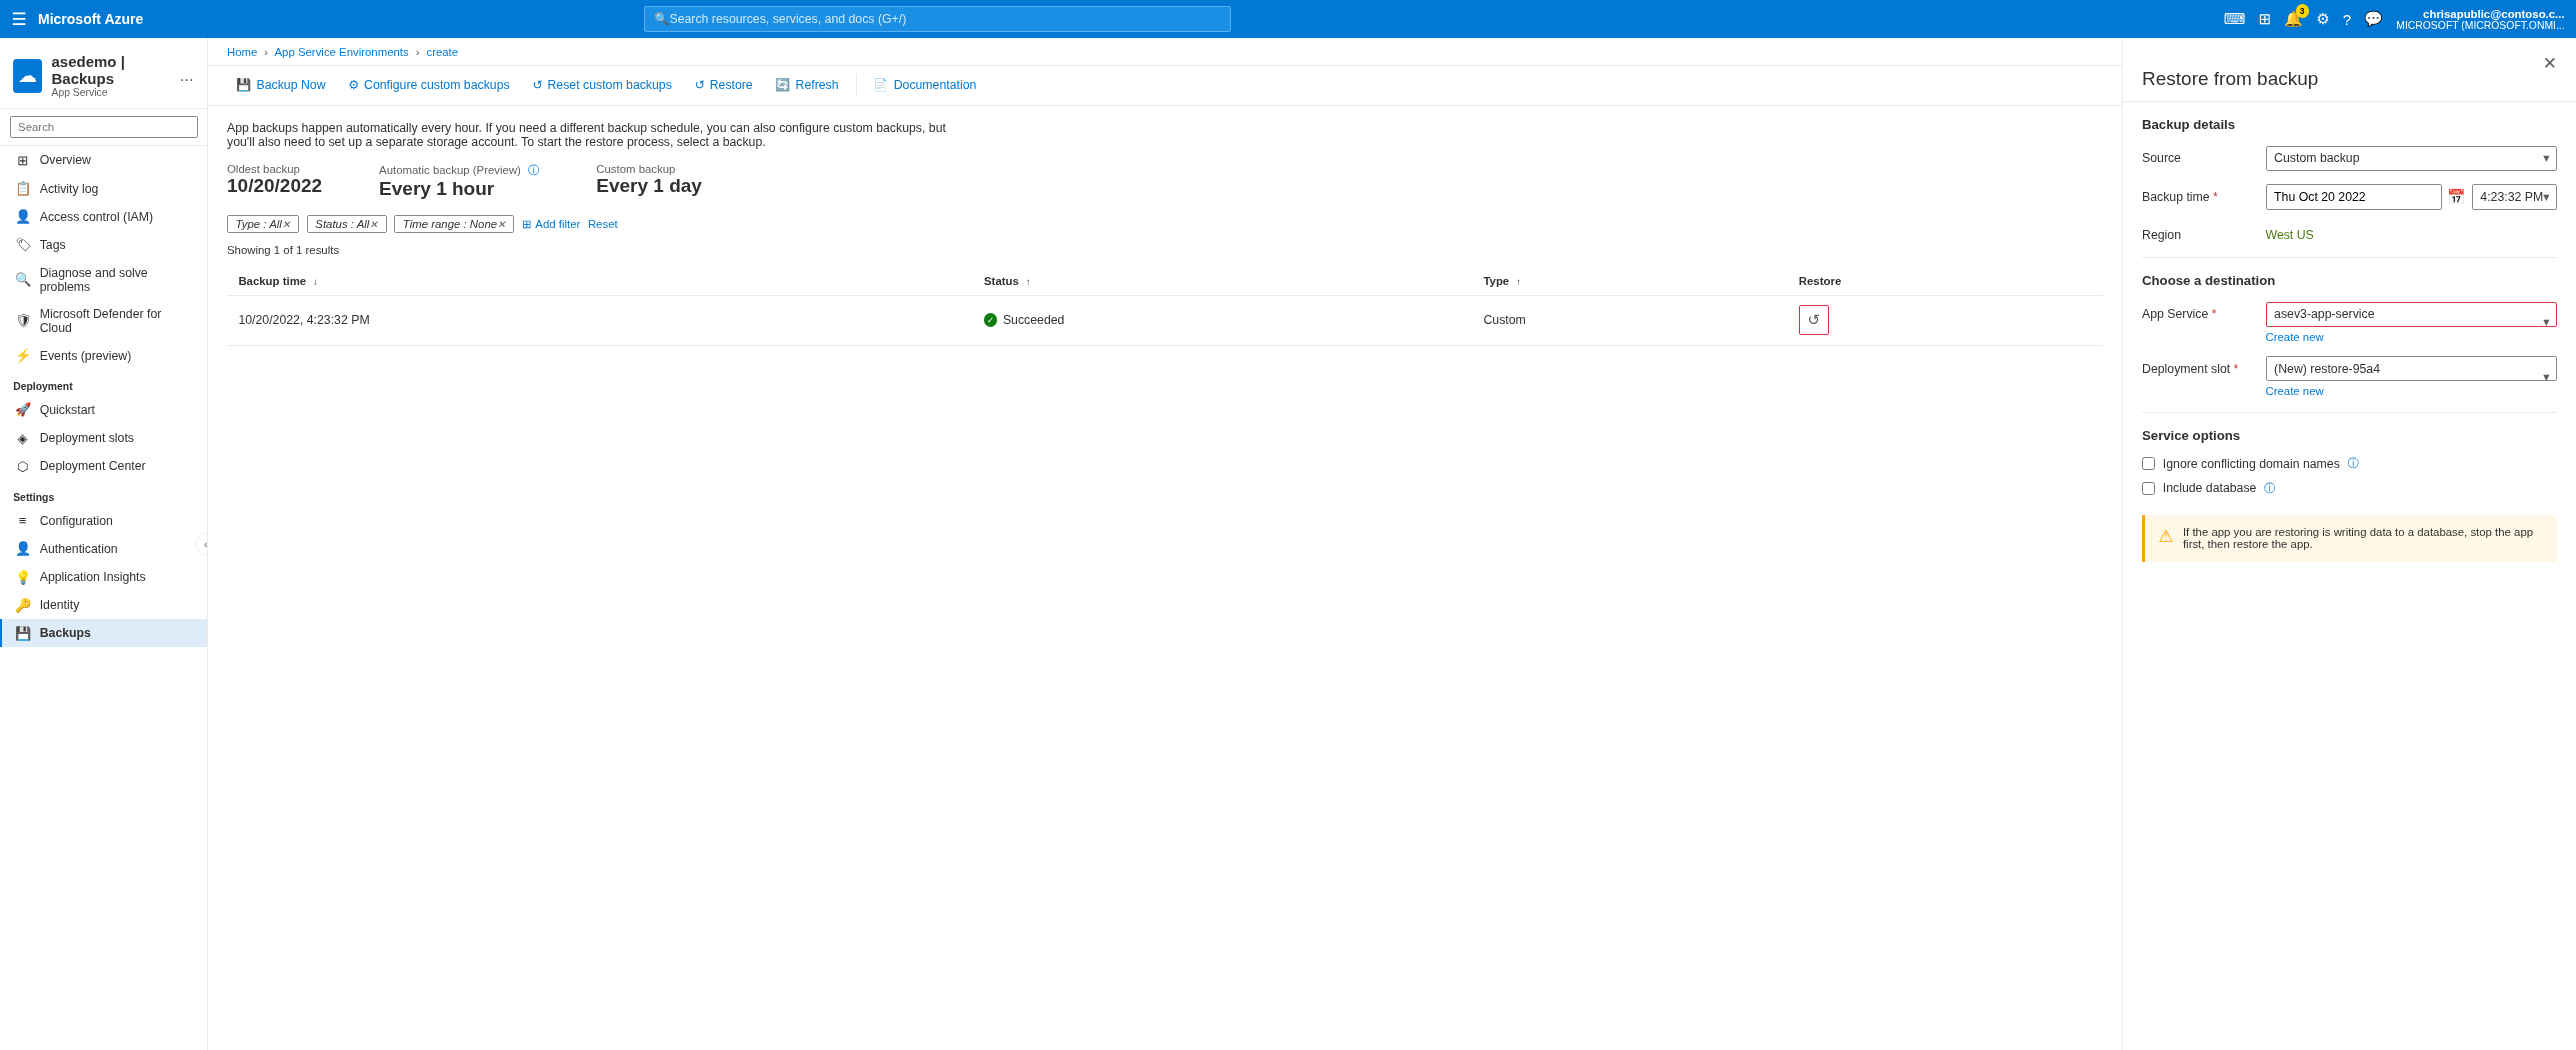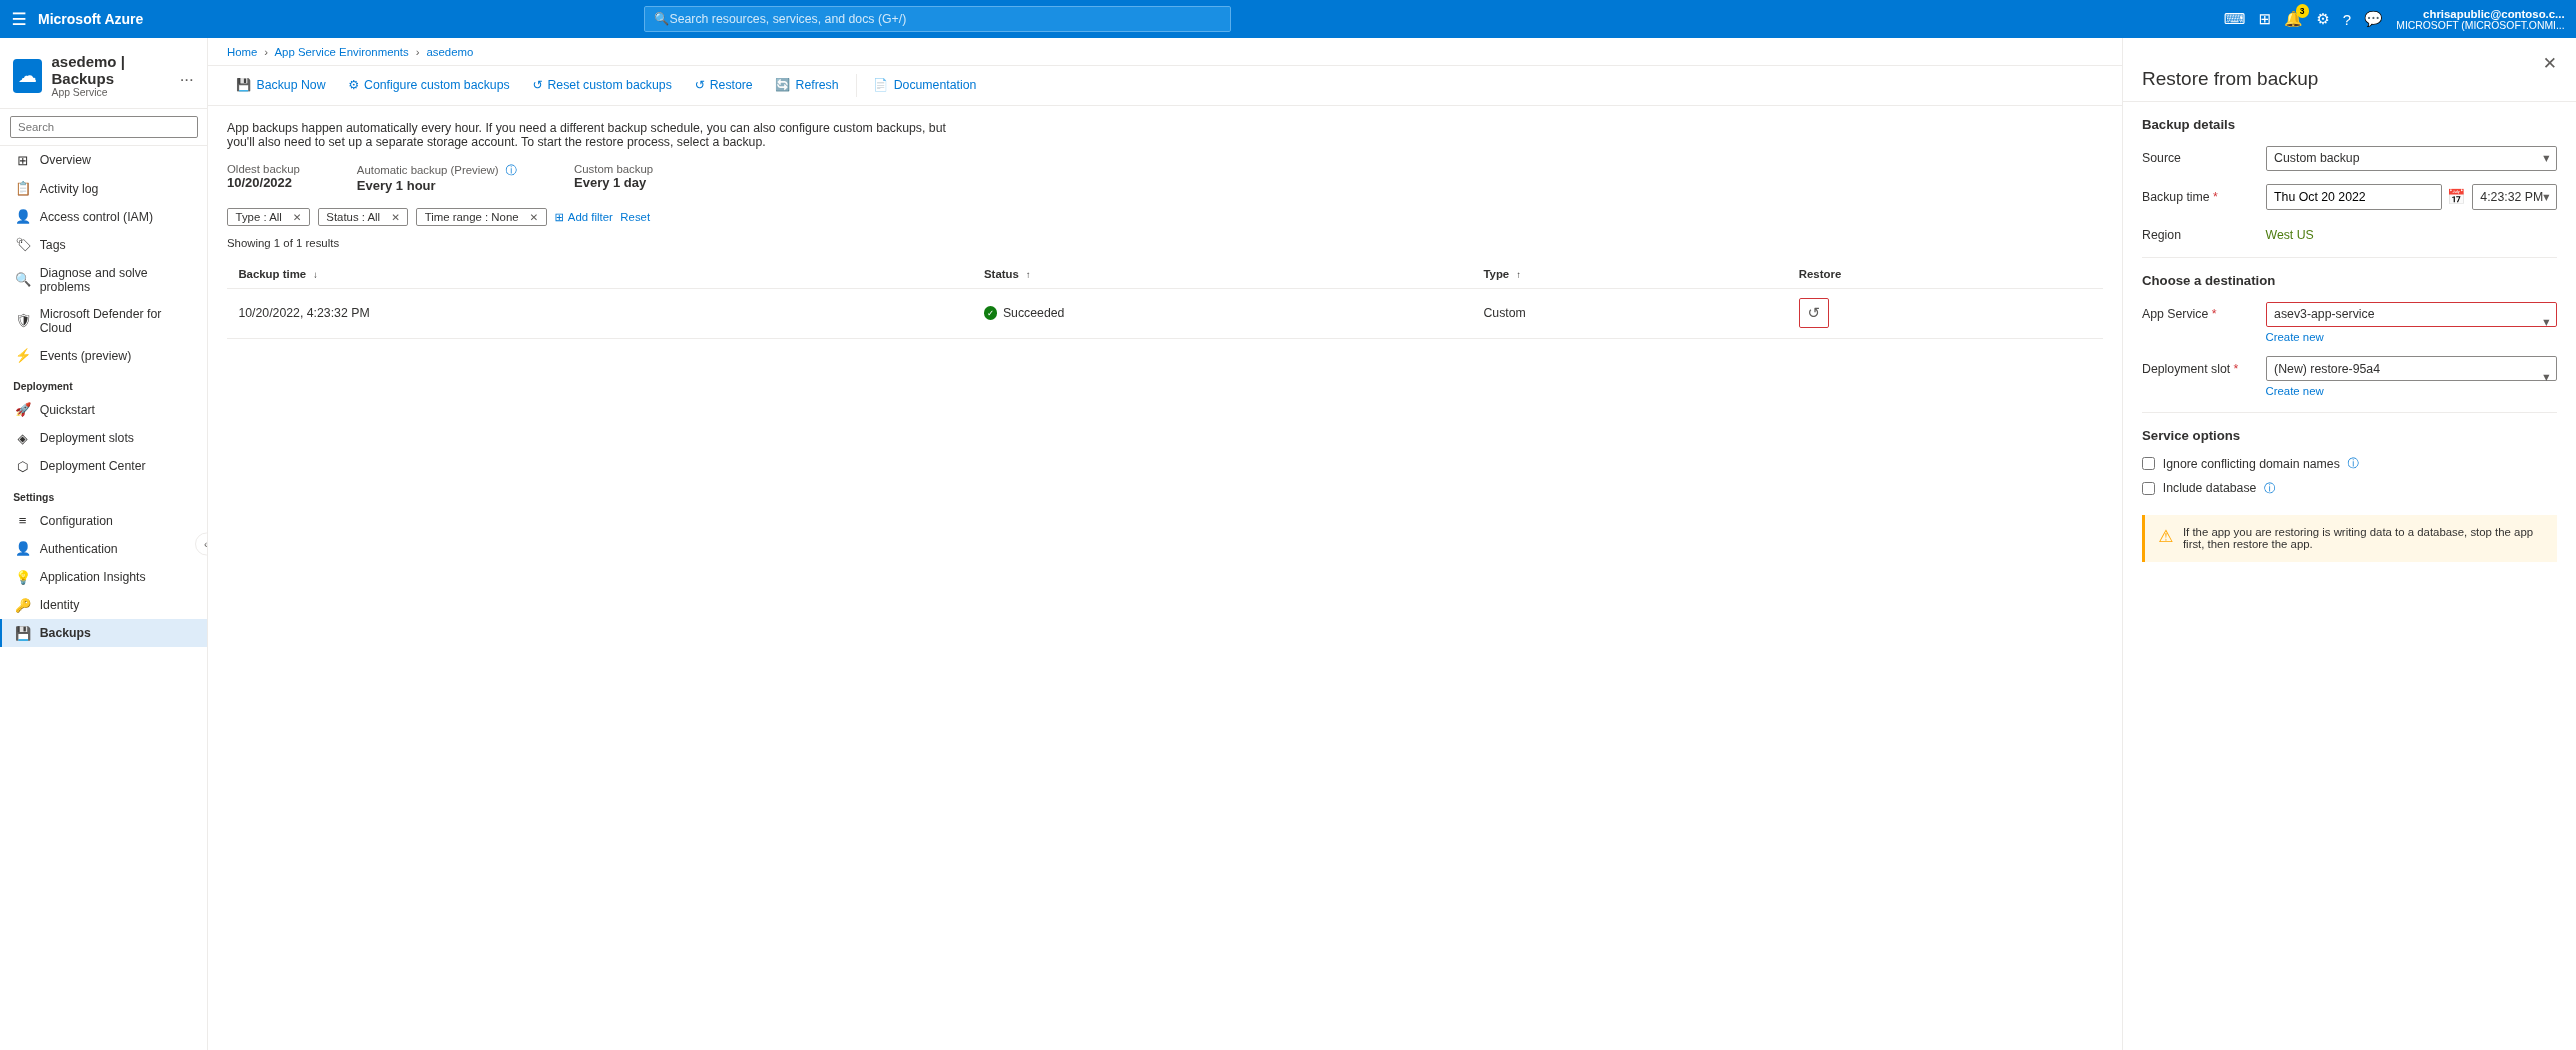--- a/index.html
+++ b/index.html
@@ -195,40 +195,41 @@
       color: #323130;
       margin-bottom: 14px;
       max-width: 719px;
     }
     .backup-summary {
       display: flex;
       gap: 57px;
       margin-bottom: 15px;
     }
     .backup-summary-item .label { font-size: 11.4px; color: #605e5c; }
-    .backup-summary-item .value { font-size: 13px; font-weight: 600; color: #323130; }
+    .backup-summary-item .value { font-size: 19px; font-weight: 600; color: #323130; }
 
     
     .filters {
       display: flex;
       align-items: center;
       gap: 7.6px;
       margin-bottom: 11.4px;
       flex-wrap: wrap;
     }
     .filter-tag {
       display: flex;
       align-items: flex-start;
-      gap: 11px;
+      gap: 0;
       border: 0.9px solid #8a8886;
       border-radius: 1.9px;
       padding: 1.9px 7.6px;
       font-size: 11.4px;
       color: #323130;
       cursor: pointer;
+      font-style: italic;
     }
     .filter-tag .x { color: #605e5c; font-size: 10.4px; }
     .add-filter-btn {
       display: flex;
       align-items: center;
       gap: 3.8px;
       color: #0078d4;
       font-size: 11.4px;
       cursor: pointer;
       background: none;
@@ -496,21 +497,21 @@
     <div class="collapse-btn">«</div>
   </div>
 
   <div class="main">
 
     <div class="breadcrumb">
       <a>Home</a>
       <span>›</span>
       <a>App Service Environments</a>
       <span>›</span>
-      <a>asedemo</a>
+      <a>create</a>
     </div>
 
     <div class="toolbar">
       <button class="toolbar-btn">
         <span>💾</span>
         <span>Backup Now</span>
       </button>
       <button class="toolbar-btn">
         <span>⚙</span>
         <span>Configure custom backups</span>

